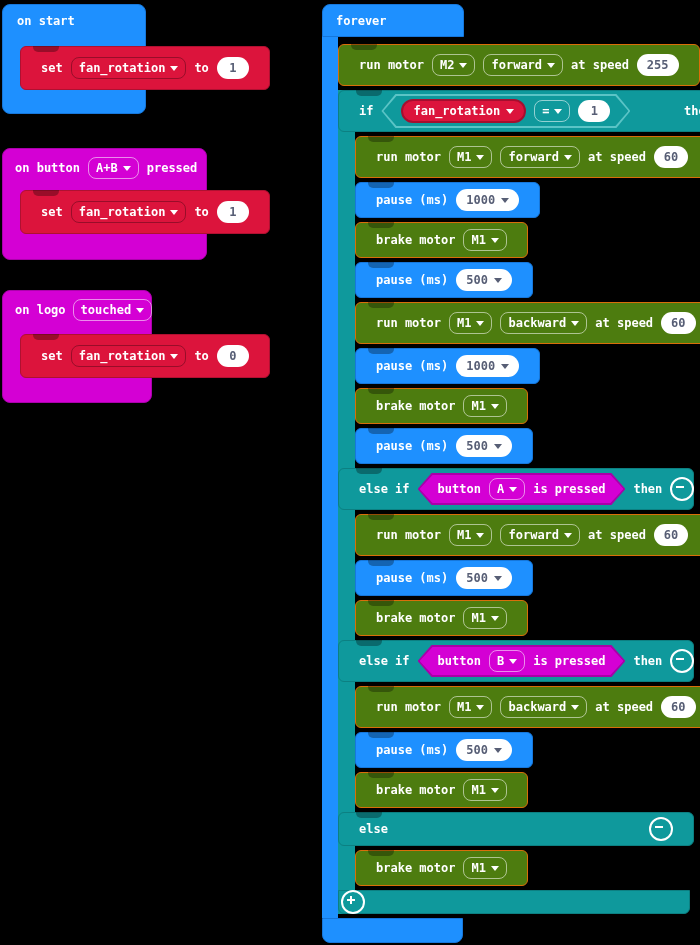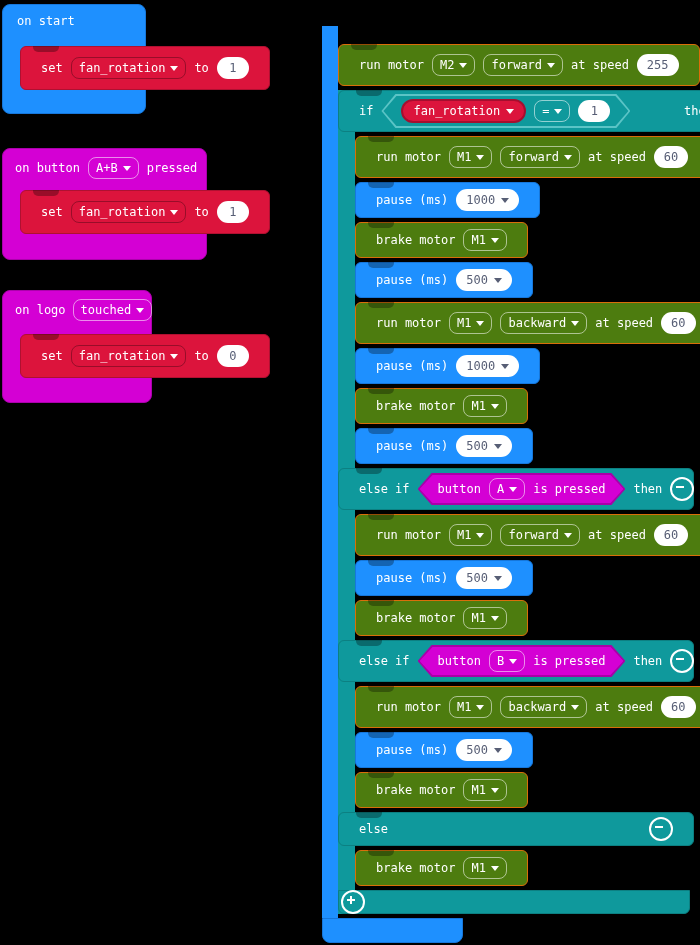--- a/index.html
+++ b/index.html
@@ -1,17 +1,17 @@
 <!DOCTYPE html>
 <html><head>
 <meta charset="utf-8">
 <style>
   html,body{margin:0;padding:0;}
   .stage{position:relative;width:700px;height:945px;background:#000;overflow:hidden;
-         font-family:"DejaVu Sans Mono",monospace;font-weight:400;font-size:12px;}
+         font-family:"DejaVu Sans Mono",monospace;font-weight:700;font-size:12px;}
   .blk{position:absolute;display:flex;align-items:center;gap:8px;color:#fff;
        border-radius:6px;padding:0 20px;box-sizing:border-box;z-index:2;}
   .hat{position:absolute;box-sizing:border-box;border-radius:8px;color:#fff;z-index:1;}
   .spine{position:absolute;z-index:0;}
   .bar{position:absolute;box-sizing:border-box;display:flex;align-items:center;color:#fff;z-index:1;}
   
   .c-blue{background:#1E90FF;border:1px solid #1677DB;}
   .c-orange{background:#4d7c0f;border:1px solid #D96E0A;}
   .c-teal{background:#0F999C;border:1px solid #0C8082;}
   .c-magenta{background:#D400D4;border:1px solid #AB00AB;}
@@ -105,20 +105,23 @@
     <span class="lbl">set</span>
     <span class="field field-onred">
       <span>fan_rotation</span>
       <span class="tri"></span>
     </span>
     <span class="lbl">to</span>
     <span class="oval">0</span>
   </div>
 
   <div class="spine sp-blue" style="left:322px;top:26px;width:16px;height:892px;"></div>
+  <div class="bar c-blue" style="left:322px;top:4px;width:142px;height:33px;border-radius:8px 8px 0 0;padding-left:13px;">
+    <span class="lbl">forever</span>
+  </div>
   <div class="bar c-blue" style="left:322px;top:918px;width:141px;height:25px;border-radius:0 0 8px 8px;"></div>
 
   <div class="blk c-orange cut" style="left:338px;top:44px;height:42px;">
     <span class="lbl">run motor</span>
     <span class="field">
       <span>M2</span>
       <span class="tri"></span>
     </span>
     <span class="field">
       <span>forward</span>

